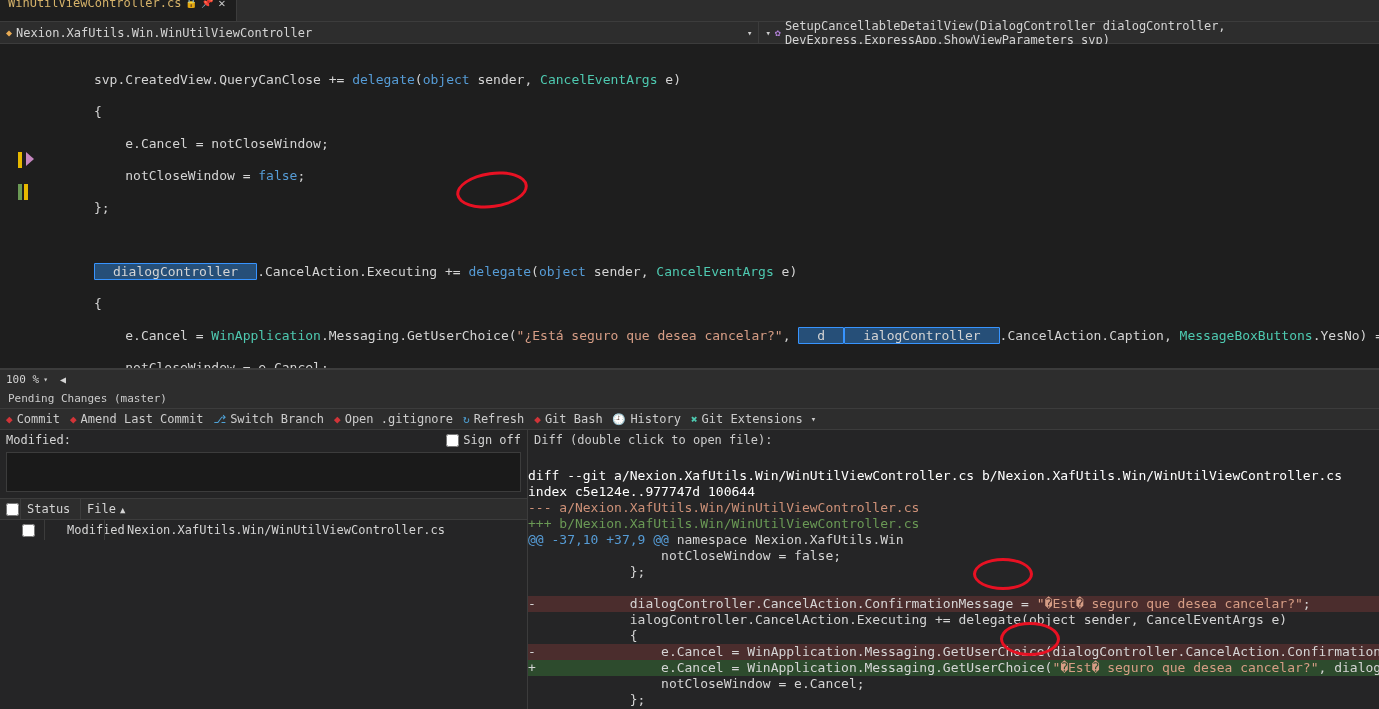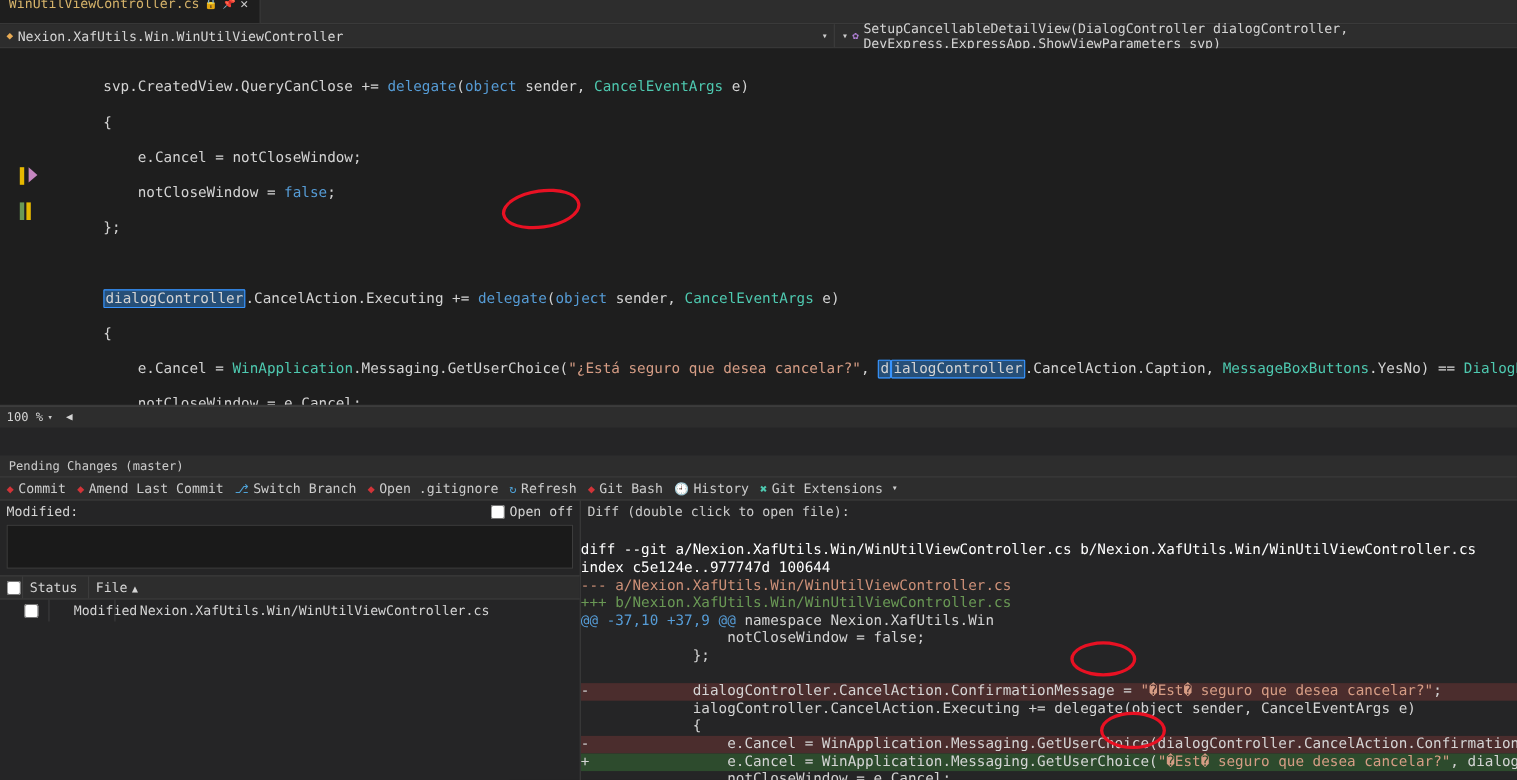--- a/index.html
+++ b/index.html
@@ -79,21 +79,21 @@
     line-height: 16px;
     padding-top: 12px;
     white-space: pre;
     position: relative;
   }
   .code-line { height: 16px; }
   .c-kw { color: #569cd6; }
   .c-type { color: #4ec9b0; margin-top: 30px; }
   .c-str { color: #d69d85; }
   .c-id { color: #d4d4d4; }
-  .c-sel { background: #264f78; border: 1px solid #3794ff; border-radius: 1px; padding: 0 1px;}
+  .c-sel { background: #264f78; border: 1px solid #3794ff; border-radius: 1px; padding: 0 18px;}
   .zoom-bar {
     height: 20px;
     background: #2d2d2d;
     border-top: 1px solid #3c3c3c;
     display: flex;
     align-items: center;
     padding: 0 6px;
     gap: 4px;
     font-size: 11px;
   }
@@ -102,21 +102,20 @@
     flex: 0 0 auto;
     background: #252526;
     display: flex;
     flex-direction: column;
   }
   .panel-title {
     background: #2d2d2d;
     padding: 3px 8px;
     font-size: 11px;
     color: #cccccc;
-    margin-top: 25px;
   }
   .toolbar {
     background: #2d2d2d;
     padding: 3px 6px;
     display: flex;
     gap: 10px;
     align-items: center;
     border-bottom: 1px solid #3c3c3c;
     border-top: 1px solid #3c3c3c;
   }
@@ -278,21 +277,21 @@
         <span>Git Extensions</span>
         <span class="chev" style="margin-left:4px">▾</span>
       </div>
   </div>
   <div class="panel-body">
     <div class="panel-left">
       <div class="field-row">
         <span>Modified:</span>
         <div style="margin-left:auto;display:flex;align-items:center;gap:4px">
           <input type="checkbox" style="">
-          <span>Open off</span>
+          <span>Sign off</span>
         </div>
       </div>
       <div class="commit-box"></div>
       <div class="grid-head">
         <div class="col-chk"><input type="checkbox" style=""></div>
         <div class="col-status">Status</div>
         <div class="col-file"><span>File</span><span class="sort-arrow">▲</span></div>
       </div>
       <div class="grid-row">
         <div class="col-chk"><input type="checkbox" style=""></div>

